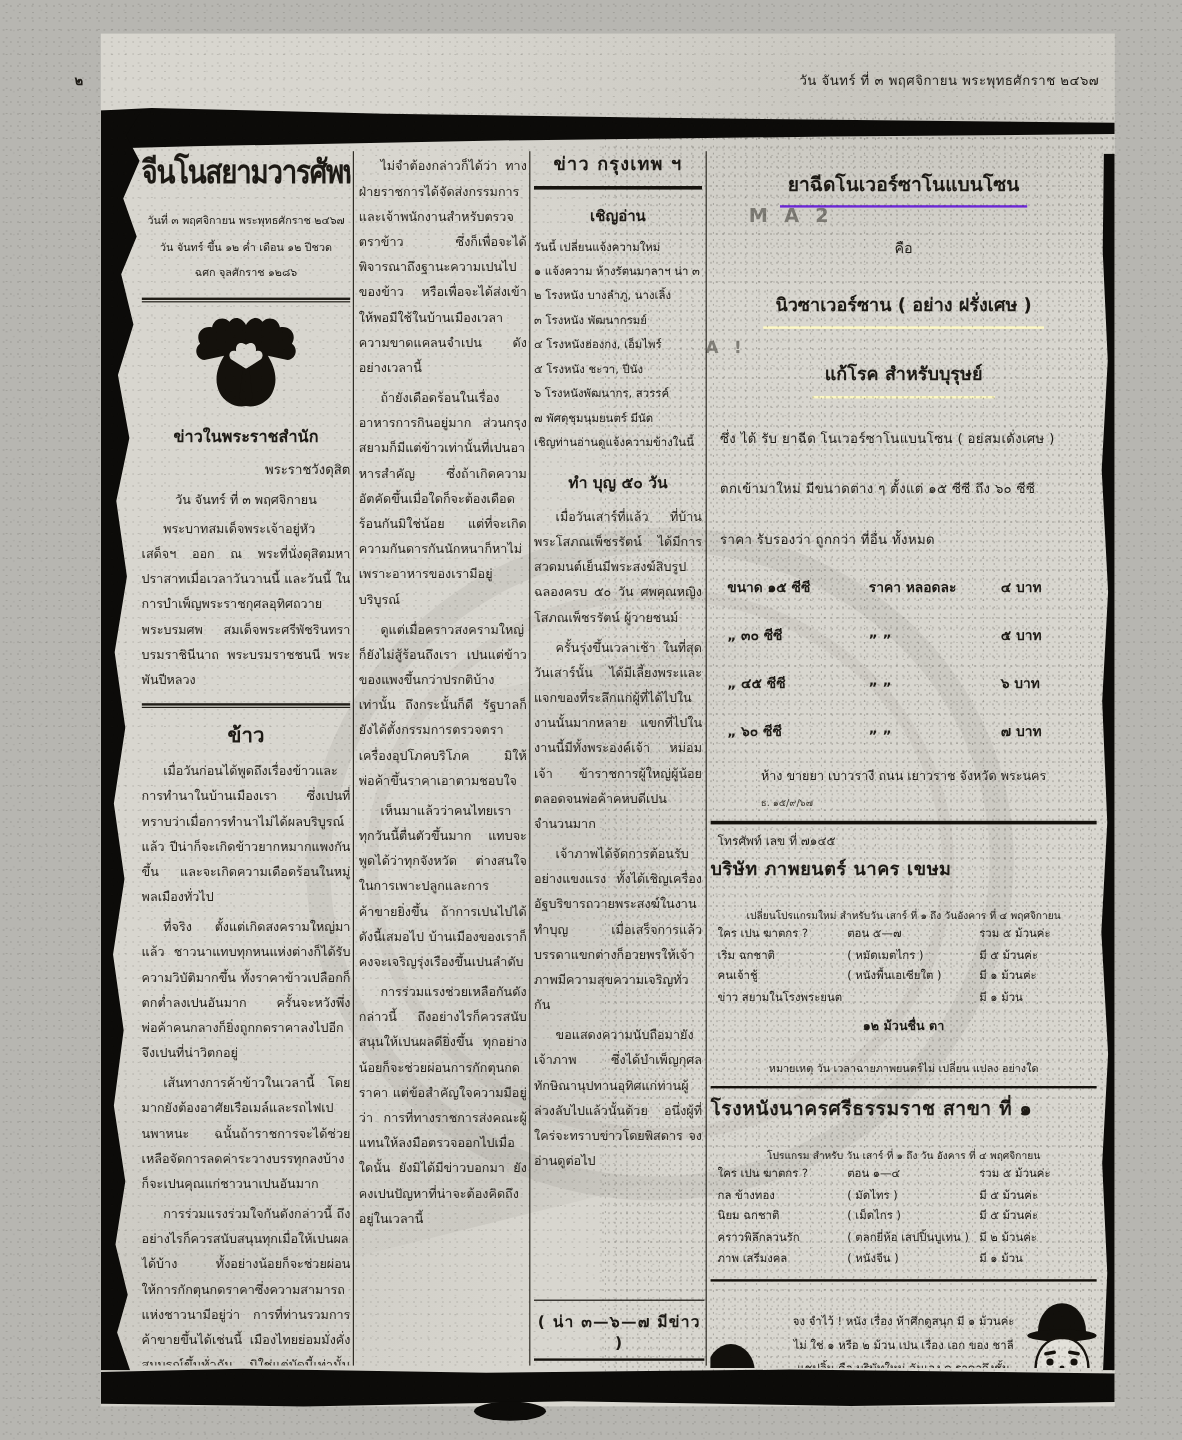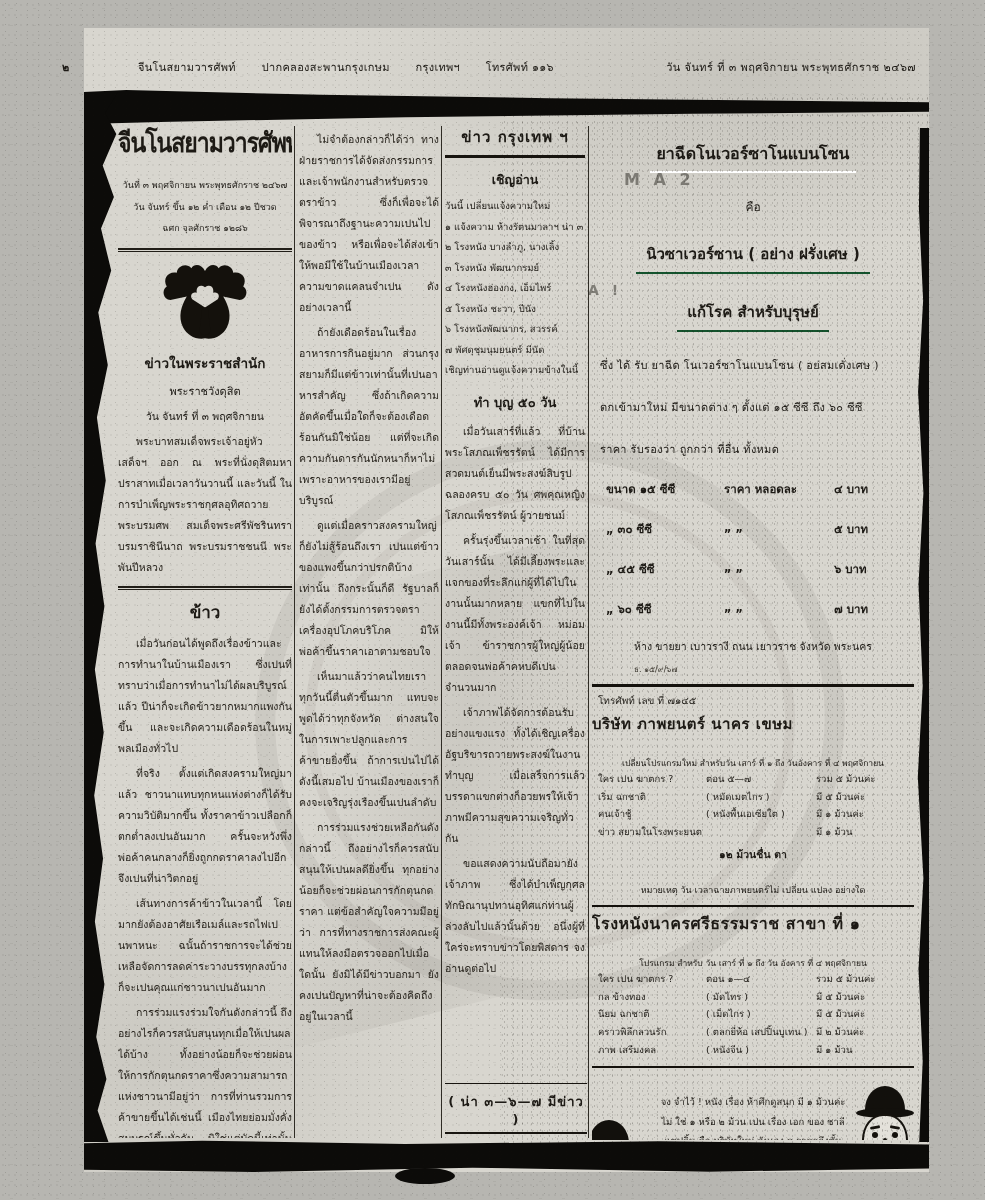--- a/index.html
+++ b/index.html
@@ -87,44 +87,44 @@
     font-size:10.5px; line-height:2.0; text-align:justify; text-indent:18px;
     color:#27231c; word-break:break-word; overflow-wrap:anywhere; margin-bottom:4px;
   }
   
   .col1 { left:118px; width:174px; height:1013px; }
   .masthead-title { font-weight:bold; font-size:23px; text-align:center; transform:scaleY(1.18); letter-spacing:-1px; white-space:nowrap; }
   .masthead-dates { margin-top:14px; font-size:9px; text-align:center; line-height:2.4; }
   .dbl-rule { border-top:2px solid #211e18; border-bottom:1px solid #211e18; height:4px; margin:8px 0; }
   .emblem { display:block; margin:6px auto 2px; }
   .sec-head { font-weight:bold; text-align:center; font-size:13.5px; margin-top:10px; }
-  .sec-sub { text-align:center; font-size:11px; margin-top:8px; }
+  .sec-sub { text-align:right; font-size:11px; margin-top:8px; }
   .sec-date { text-align:center; font-size:10.5px; margin-top:8px; margin-bottom:6px; }
   .big-head { font-weight:bold; text-align:center; font-size:17px; margin:6px 0 8px; }
   
   .col2 { left:299px; width:140px; height:1013px; padding-top:4px; }
   
   .col3 { left:445px; width:140px; height:1013px; }
   .bkk-head { font-weight:bold; font-size:15px; text-align:center; letter-spacing:1px; padding-bottom:6px; border-bottom:3px solid #17140f; }
   .invite-head { font-weight:bold; font-size:12.5px; text-align:center; margin-top:12px; }
   .invite-intro { font-size:9.5px; margin-top:8px; }
   .invite-list { list-style:none; margin-top:4px; }
   .invite-list li { font-size:9.5px; line-height:2.15; white-space:nowrap; overflow:hidden; }
   .merit-head { font-weight:bold; font-size:13px; text-align:center; margin:12px 0 8px; }
   .col3-note-wrap { position:absolute; left:445px; top:1083px; width:142px; }
   .col3-note-wrap .rule-a { border-top:1.5px solid #17140f; margin-bottom:4px; }
   .col3-note { font-weight:bold; font-size:13px; text-align:center; letter-spacing:1px; padding:3px 0 5px; }
   .col3-note-wrap .rule-b { border-top:2.5px solid #17140f; }
   
   .col4 { left:592px; width:322px; height:1015px; }
   .ad-title { text-align:center; margin-top:16px; }
-  .ad-title span { display:inline-block; font-weight:bold; font-size:16px; border-bottom:2px solid #ffffff; padding:0 6px 5px; }
+  .ad-title span { display:inline-block; font-weight:bold; font-size:16px; border-bottom:2px solid #6d28d9; padding:0 6px 5px; }
   .ad-mid { text-align:center; font-size:12px; margin-top:24px; }
   .ad-sub { text-align:center; margin-top:26px; }
-  .ad-sub span { display:inline-block; font-weight:bold; font-size:15px; border-bottom:2px solid #14532d; padding:0 10px 6px; }
+  .ad-sub span { display:inline-block; font-weight:bold; font-size:15px; border-bottom:2px solid #fef9c3; padding:0 10px 6px; }
   .ad-body { font-size:11px; margin-top:24px; padding:0 8px; letter-spacing:.3px; }
   .price-row { display:flex; font-size:11.5px; font-weight:bold; margin-top:22px; padding:0 14px; }
   .pr-size { width:118px; }
   .pr-label { width:110px; }
   .pr-price { flex:1; }
   .ad-address { font-size:10.5px; text-align:center; margin-top:20px; }
   .tiny-mark { font-size:8px; color:#3a362e; margin:8px 0 0 42px; }
   .hrule { border-top:3px solid #14110c; margin-top:8px; }
   .hrule.thin { border-top-width:2px; }
   .cin-phone { font-size:10px; margin-top:6px; padding-left:6px; }
@@ -161,26 +161,20 @@
 <body>
 
 <div class="page"></div>
 
 <div class="seal"></div>
 <div class="seal-inner"></div>
 <div class="smudge"></div>
 
 <div class="running-header">
   <span class="rh-pageno">๒</span>
-  <span class="rh-left">
-    <span>จีนโนสยามวารศัพท์</span>
-    <span>ปากคลองสะพานกรุงเกษม</span>
-    <span>กรุงเทพฯ</span>
-    <span>โทรศัพท์ ๑๑๖</span>
-  </span>
   <span class="rh-right">วัน จันทร์ ที่ ๓ พฤศจิกายน พระพุทธศักราช ๒๔๖๗</span>
 </div>
 
 <div class="top-band"></div>
 <div class="left-tear"></div>
 <div class="right-strip"></div>
 <div class="bottom-band"></div>
 <div class="bottom-blob"></div>
 
 <div class="vrule" style="left:294px"></div>

